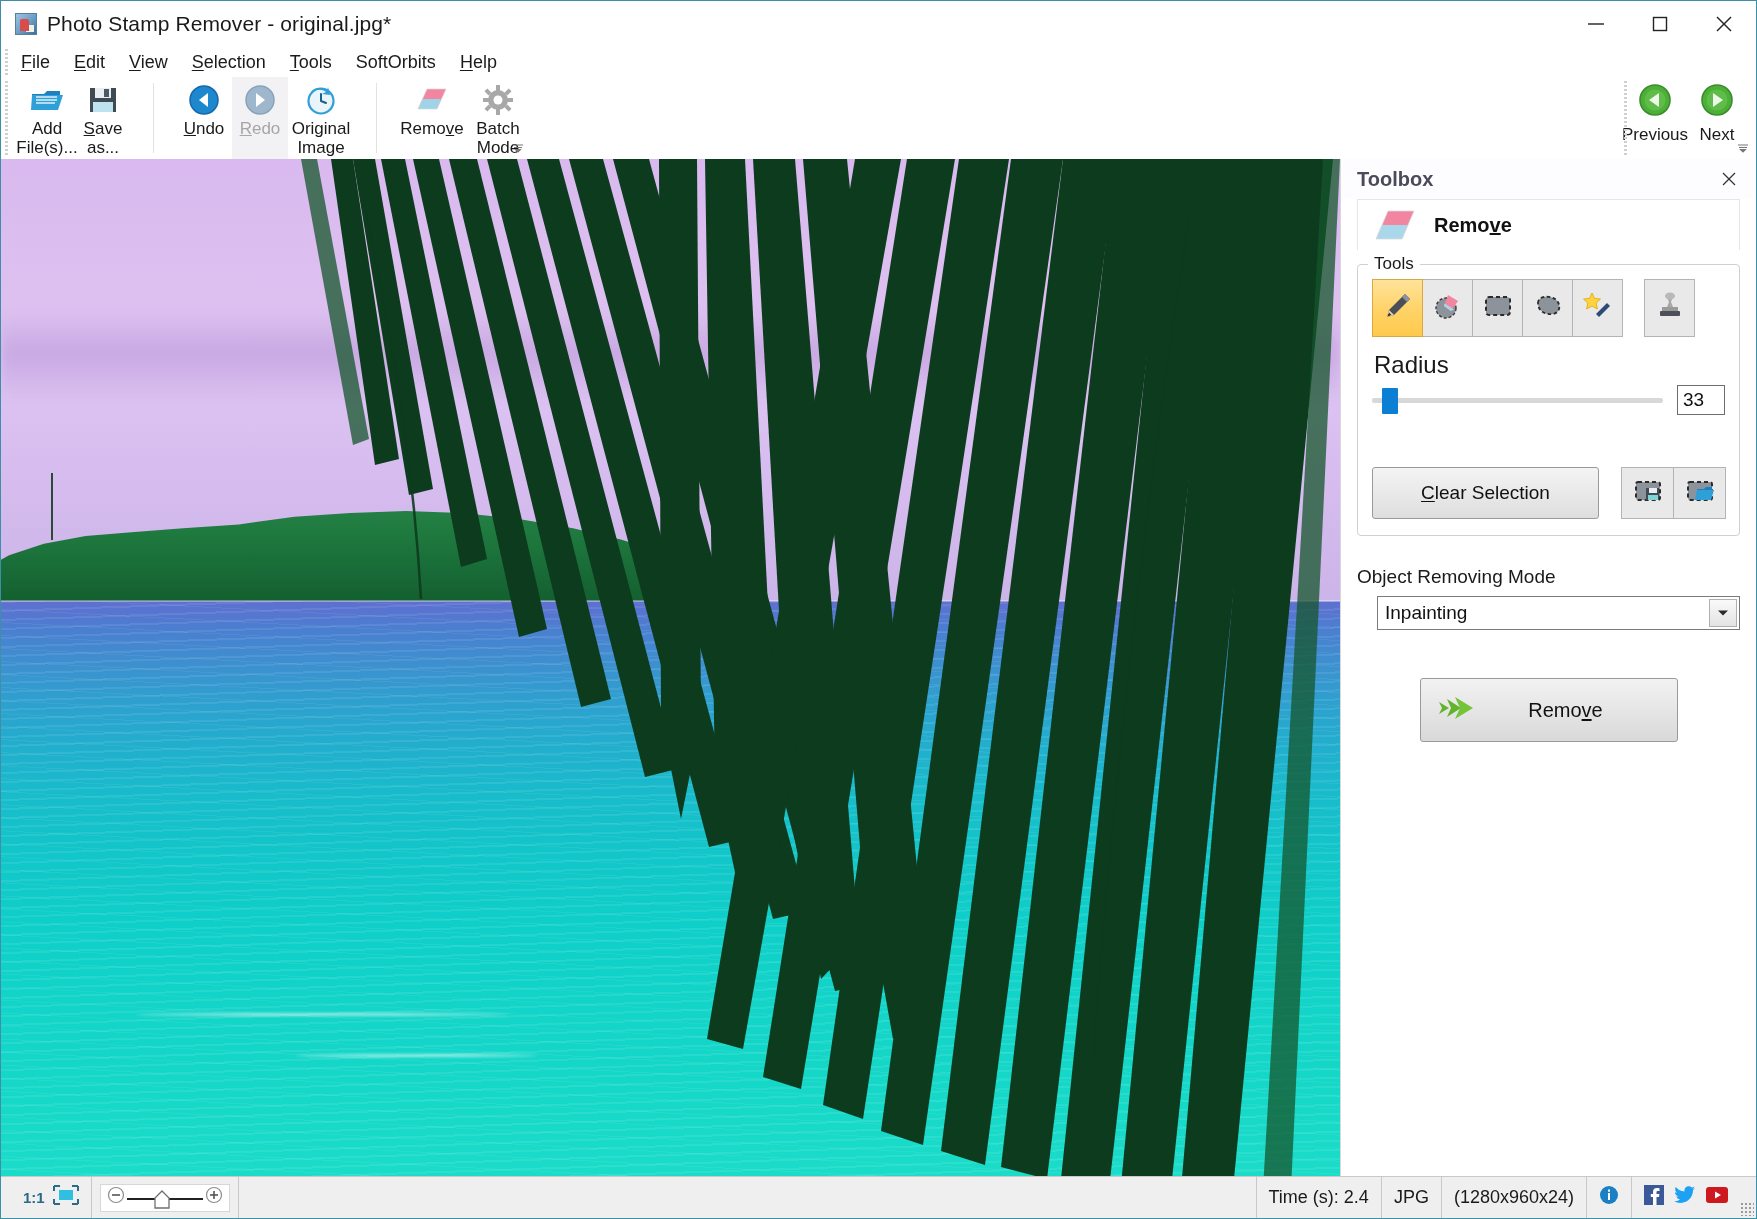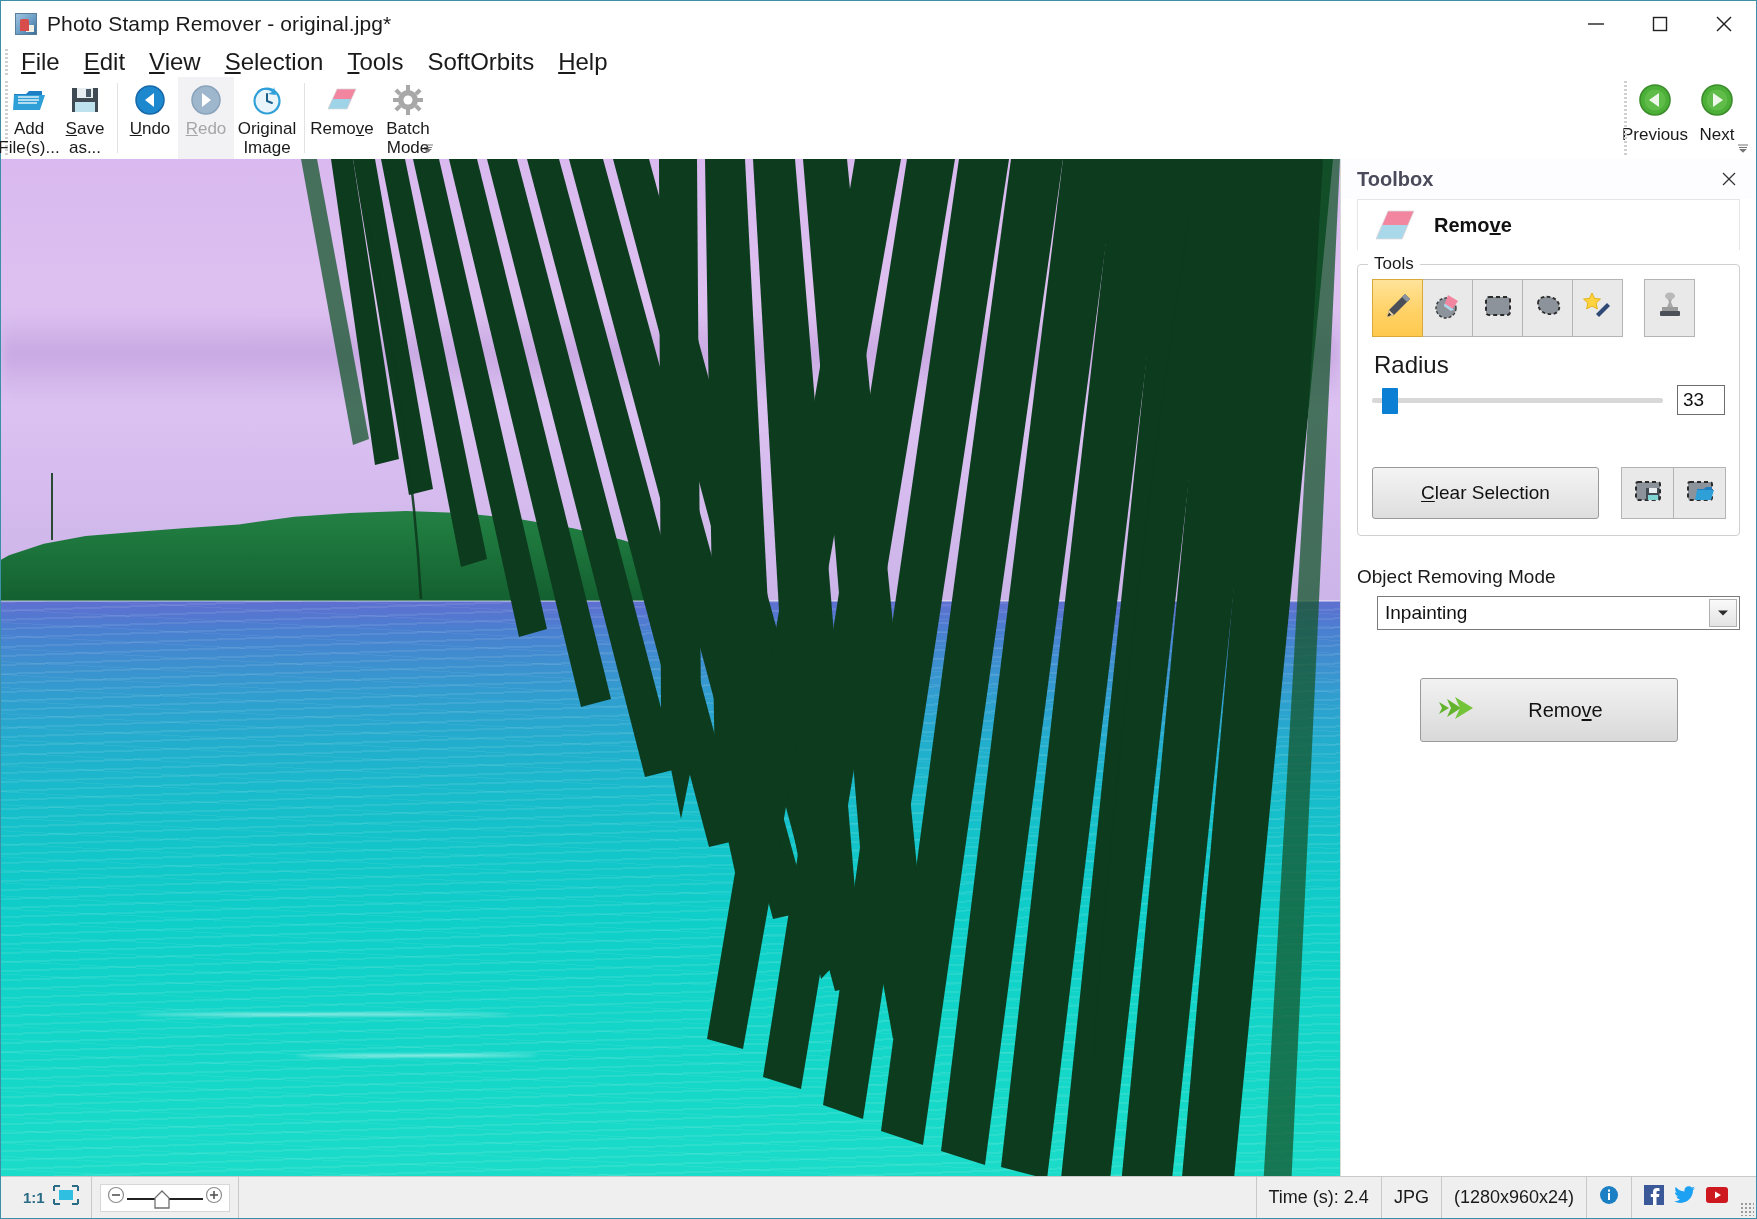--- a/index.html
+++ b/index.html
@@ -51,35 +51,35 @@
   .menubar {
     height: 30px; flex: 0 0 30px;
     display:flex; align-items:center; background:#ffffff;
     padding-left: 8px; position: relative;
   }
   .menubar::before{
     content:""; position:absolute; left:4px; top:2px; bottom:2px; width:3px;
     background-image: repeating-linear-gradient(to bottom,#cfcfcf 0 2px, transparent 2px 4px);
   }
   .menu-item {
-    font-size: 24px; color:#1a1a1a; padding: 2px 12px; cursor:default;
+    font-size: 18px; color:#1a1a1a; padding: 2px 12px; cursor:default;
     white-space: nowrap;
   }
   .menu-item u { text-decoration: underline; text-underline-offset: 2px; }
 
   
   .toolbar {
     height: 82px; flex: 0 0 82px; display:flex; align-items:stretch;
     background:#ffffff; position:relative;
   }
   .toolbar::before{
     content:""; position:absolute; left:4px; top:4px; bottom:4px; width:3px;
     background-image: repeating-linear-gradient(to bottom,#cfcfcf 0 2px, transparent 2px 4px);
   }
-  .tb-group { display:flex; align-items:stretch; padding: 0 0; }
+  .tb-group { display:flex; align-items:stretch; padding: 0 18px; }
   .tb-sep { width:1px; background:#e2e2e2; margin: 6px 4px; }
   .tb-btn {
     width: 56px; display:flex; flex-direction:column; align-items:center;
     justify-content:flex-start; padding-top:4px; cursor:default; position:relative;
   }
   .tb-btn.wide { width: 66px; }
   .tb-btn.hl { background:#f2f2f5; }
   .tb-ico { height: 38px; display:flex; align-items:center; justify-content:center; }
   .tb-lbl {
     font-size: 17px; color:#1a1a1a; line-height:19px; text-align:center;

